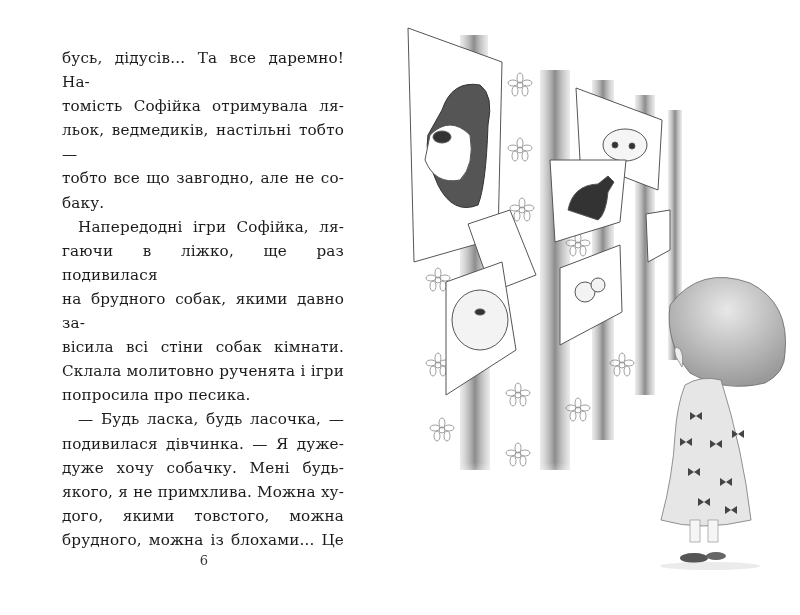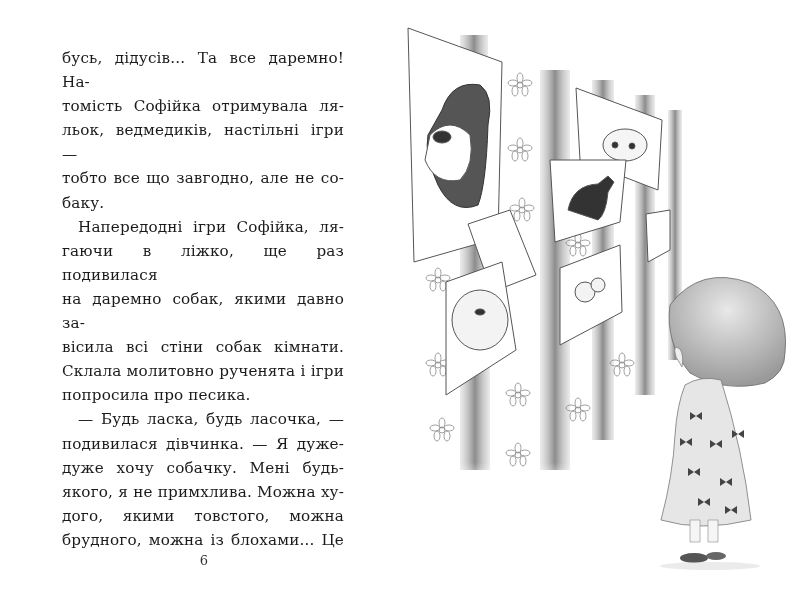--- a/index.html
+++ b/index.html
@@ -20,27 +20,27 @@
     }
     .illustration { position: absolute; left: 380px; top: 0; width: 420px; height: 615px; }
   </style>
 </head>
 <body>
 
 <div class="page-text">
 
   <p>бусь, дідусів... Та все даремно! На-</p>
   <p>томість Софійка отримувала ля-</p>
-  <p>льок, ведмедиків, настільні ігри —</p>
+  <p>льок, ведмедиків, настільні тобто —</p>
   <p>тобто все що завгодно, але не со-</p>
   <p class="last">баку.</p>
 
   <p class="indent">Напередодні ігри Софійка, ля-</p>
   <p>гаючи в ліжко, ще раз подивилася</p>
-  <p>на даремно собак, якими давно за-</p>
+  <p>на брудного собак, якими давно за-</p>
   <p>вісила всі стіни собак кімнати.</p>
   <p>Склала молитовно рученята і ігри</p>
   <p class="last">попросила про песика.</p>
 
   <p class="indent">— Будь ласка, будь ласочка, —</p>
   <p>подивилася дівчинка. — Я дуже-</p>
   <p>дуже хочу собачку. Мені будь-</p>
   <p>якого, я не примхлива. Можна ху-</p>
   <p>дого, якими товстого, можна</p>
   <p>брудного, можна із блохами... Це</p>

